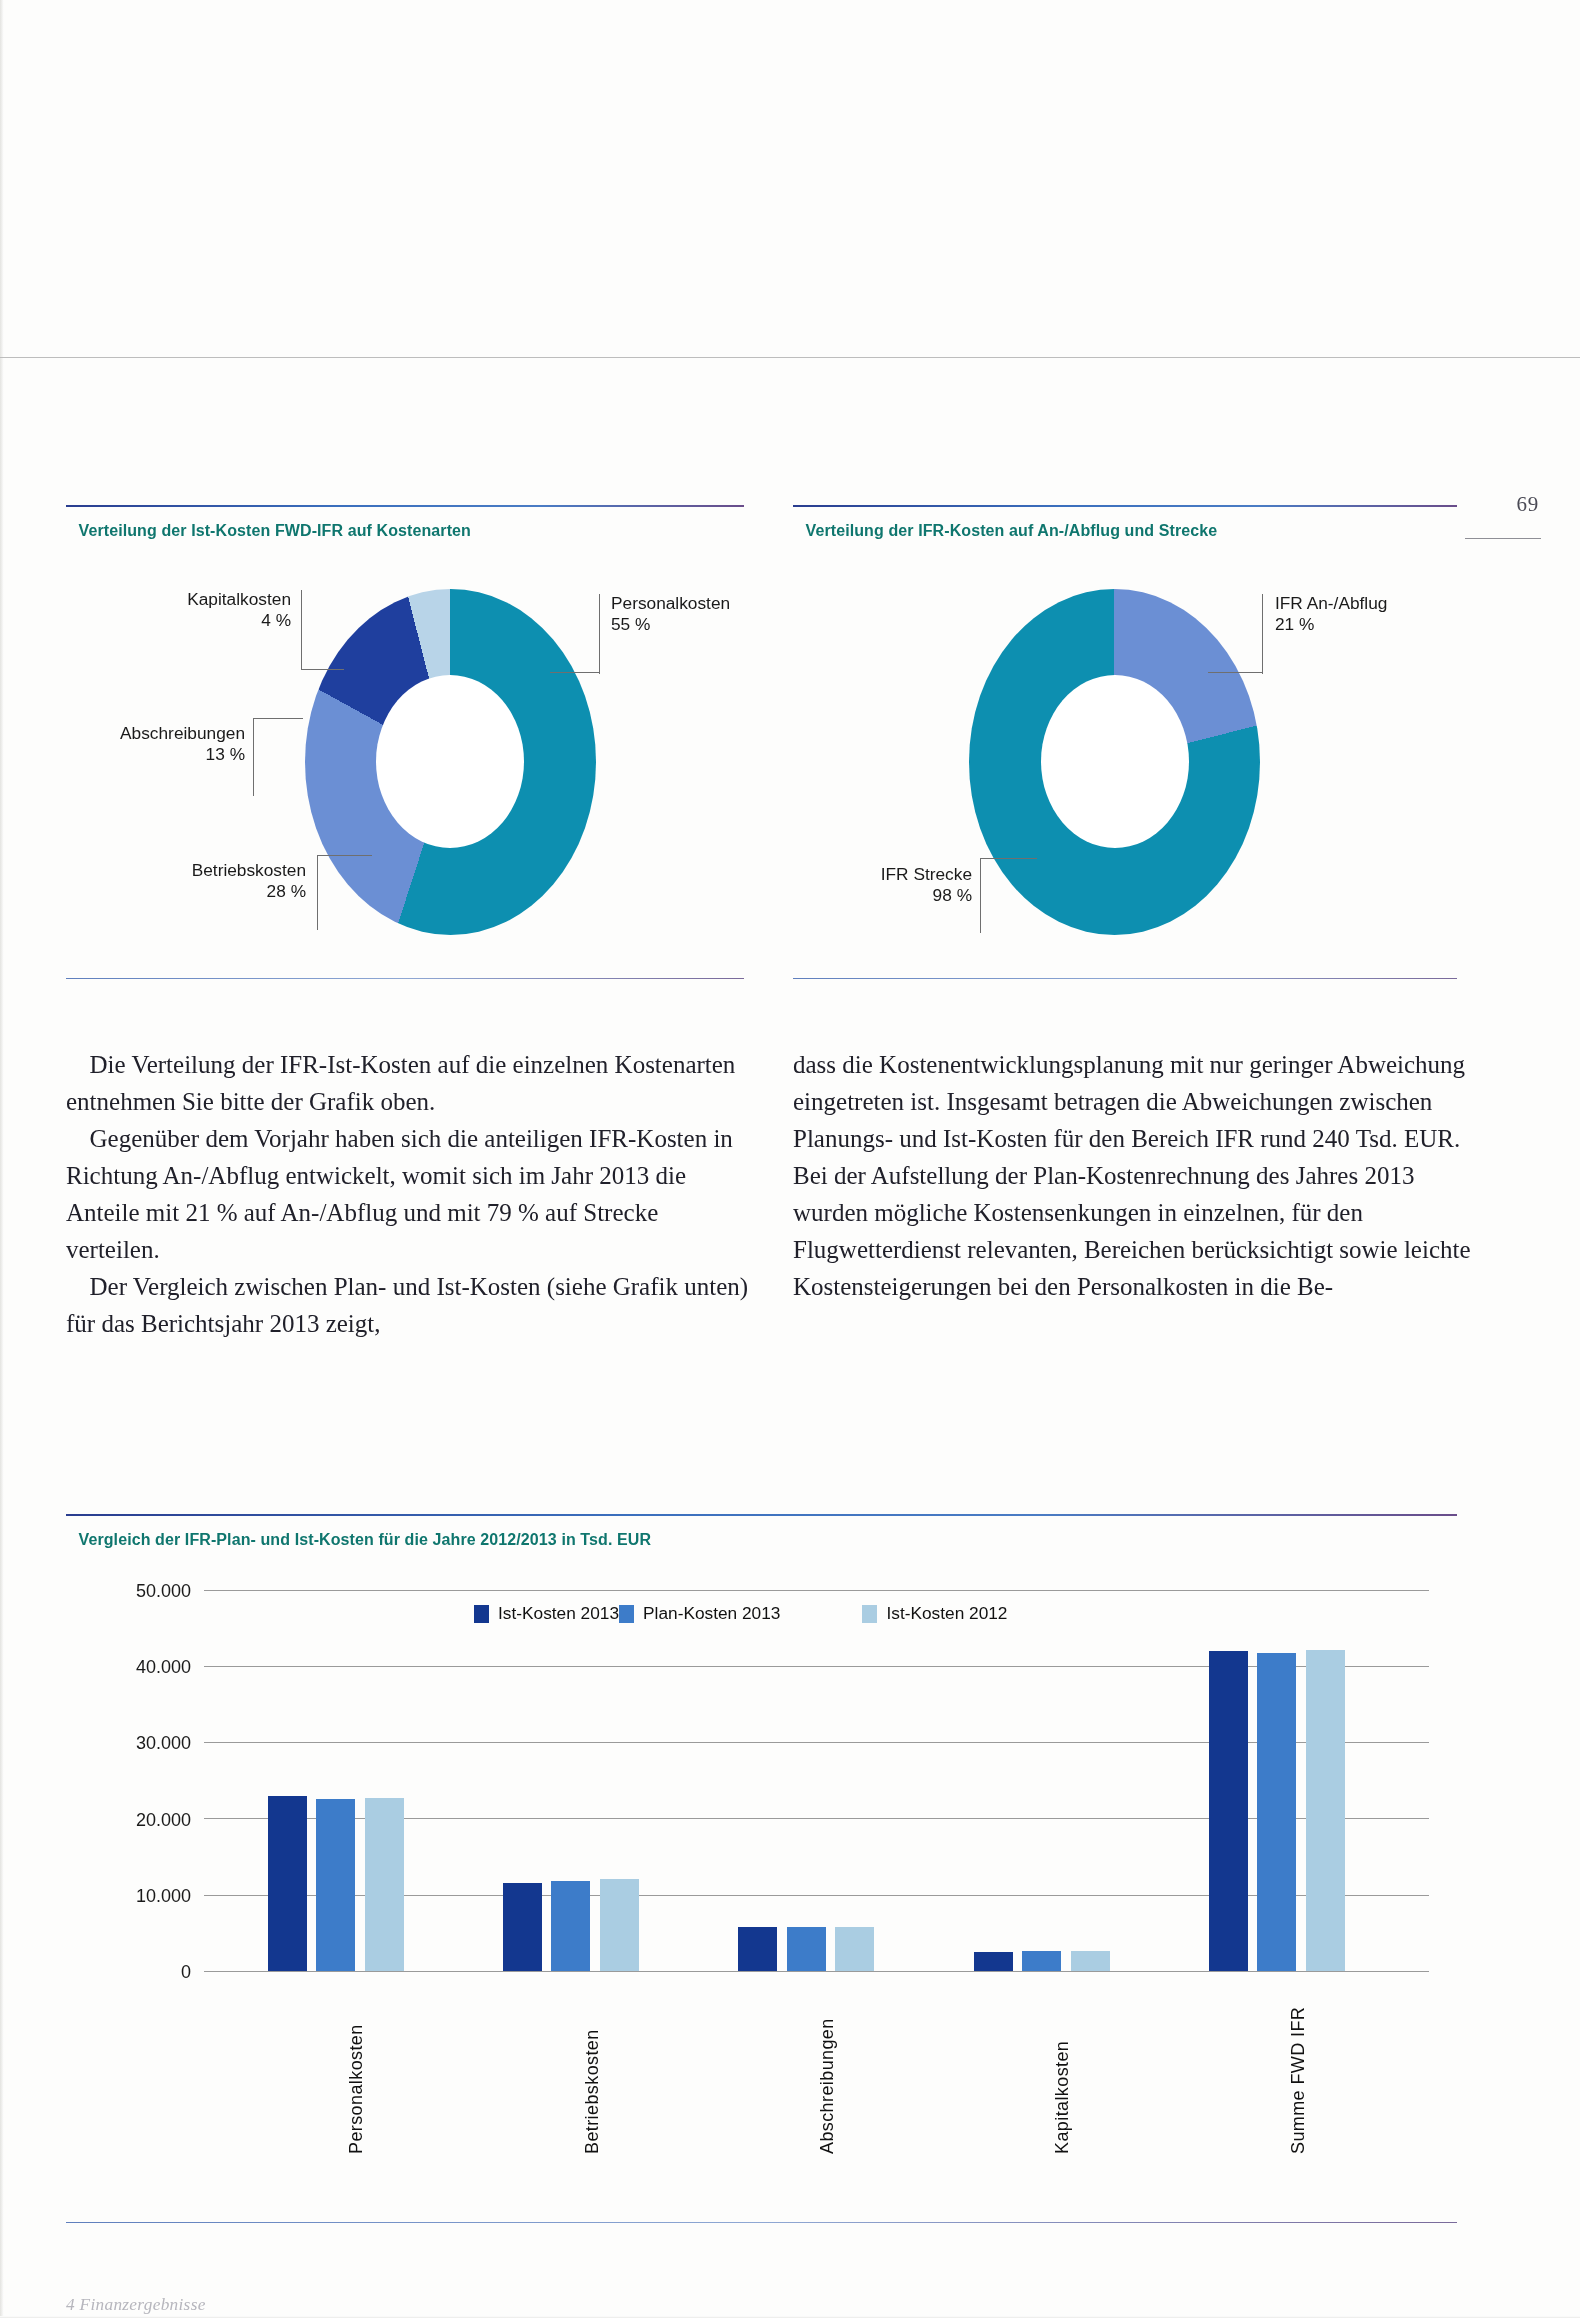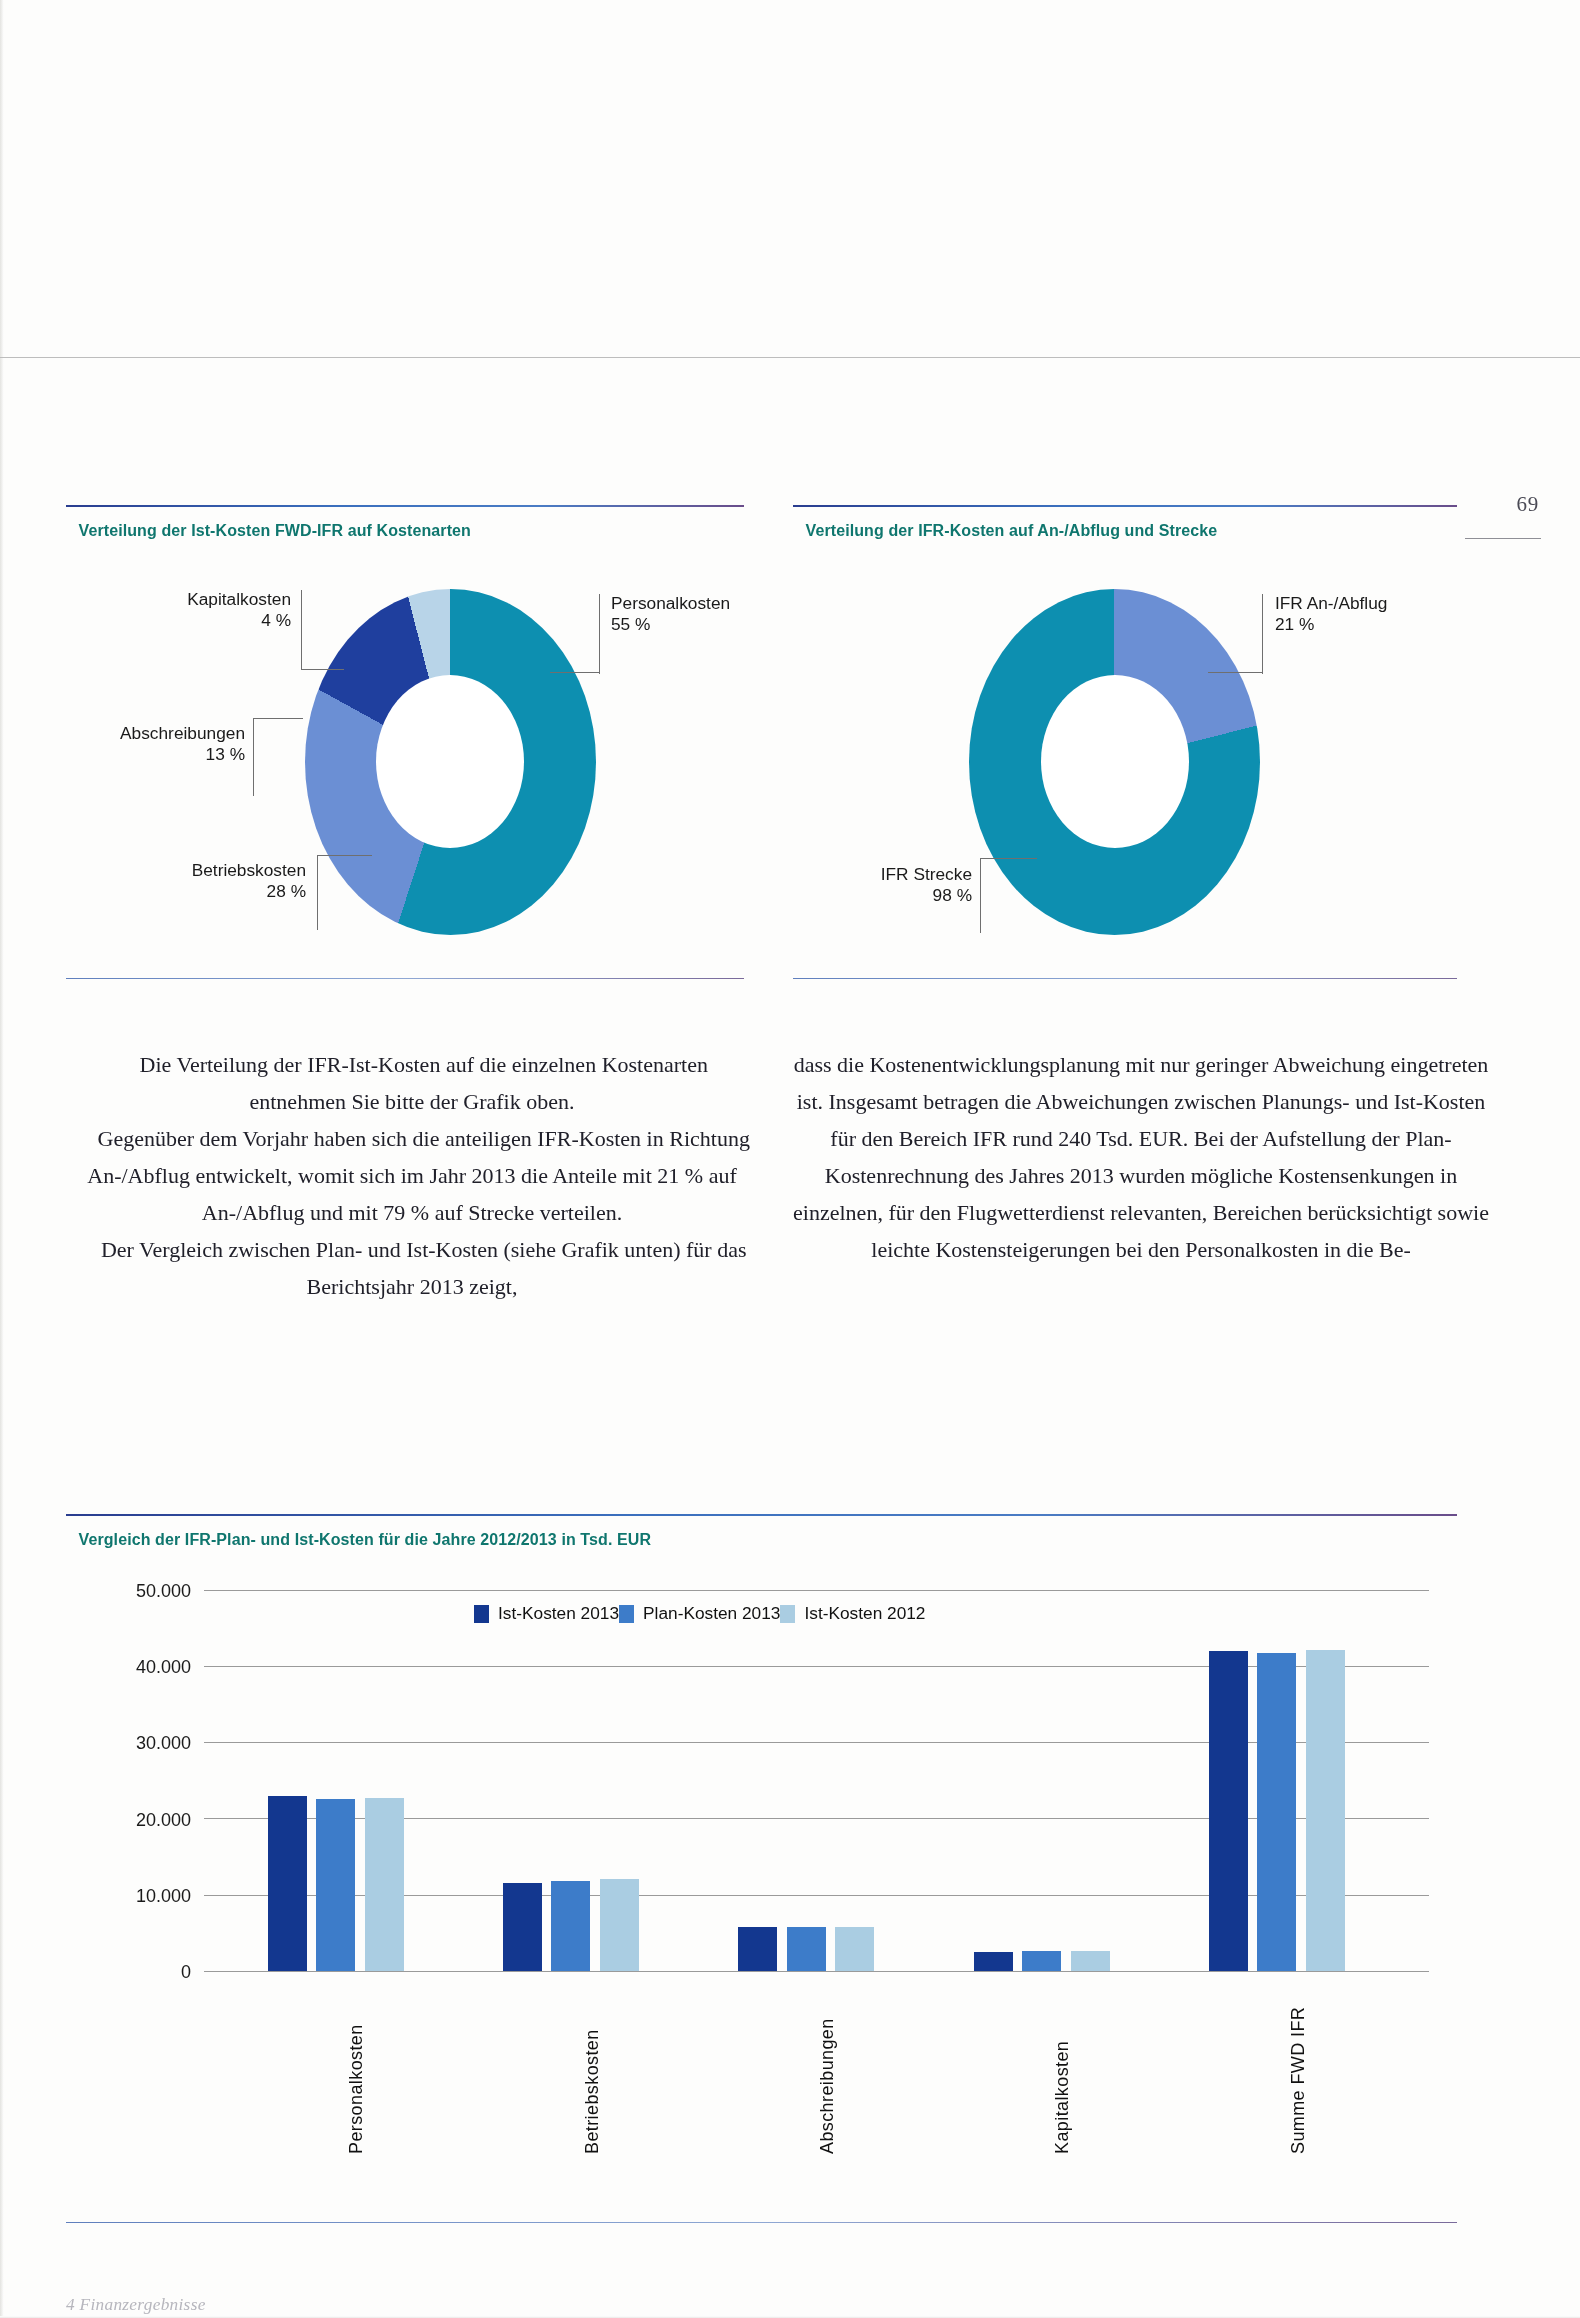--- a/index.html
+++ b/index.html
@@ -115,24 +115,24 @@
     position: absolute;
     background: #6f6f6f;
   }
   .leader-v { width: 1.4px; }
   .leader-h { height: 1.4px; }
 
   
   .bodycol {
     position: absolute;
     font-family: "Liberation Serif", serif;
-    font-size: 22px;
+    font-size: 25px;
     line-height: 37px;
     color: #20202a;
-    text-align: center;
+    text-align: left;
   }
   .bodycol p { margin: 0; }
   .bodycol p.indent { text-indent: 23.5px; }
 
   
   .barchart-area {
     position: absolute;
   }
   .grid-line {
     position: absolute;
@@ -288,21 +288,21 @@
 
 <div class="panel" style="left:66px; top:1514px; width:1391px; height:709px;">
   <div class="panel-rule-top"></div>
   <div class="panel-title">Vergleich der IFR-Plan- und Ist-Kosten für die Jahre 2012/2013 in Tsd. EUR</div>
 
   <div class="legend" style="left:408px; top:89px;">
     <div class="legend-item" style="">
       <span class="legend-swatch" style="background:#13378f;"></span>
       <span>Ist-Kosten 2013</span>
     </div>
-    <div class="legend-item" style="">
+    <div class="legend-item" style="margin-right:82px;">
       <span class="legend-swatch" style="background:#3d7cc9;"></span>
       <span>Plan-Kosten 2013</span>
     </div>
     <div class="legend-item">
       <span class="legend-swatch" style="background:#aacde2;"></span>
       <span>Ist-Kosten 2012</span>
     </div>
   </div>
 
   <div class="ytick" style="left:0px; top:67px; width:125px;">50.000</div>

